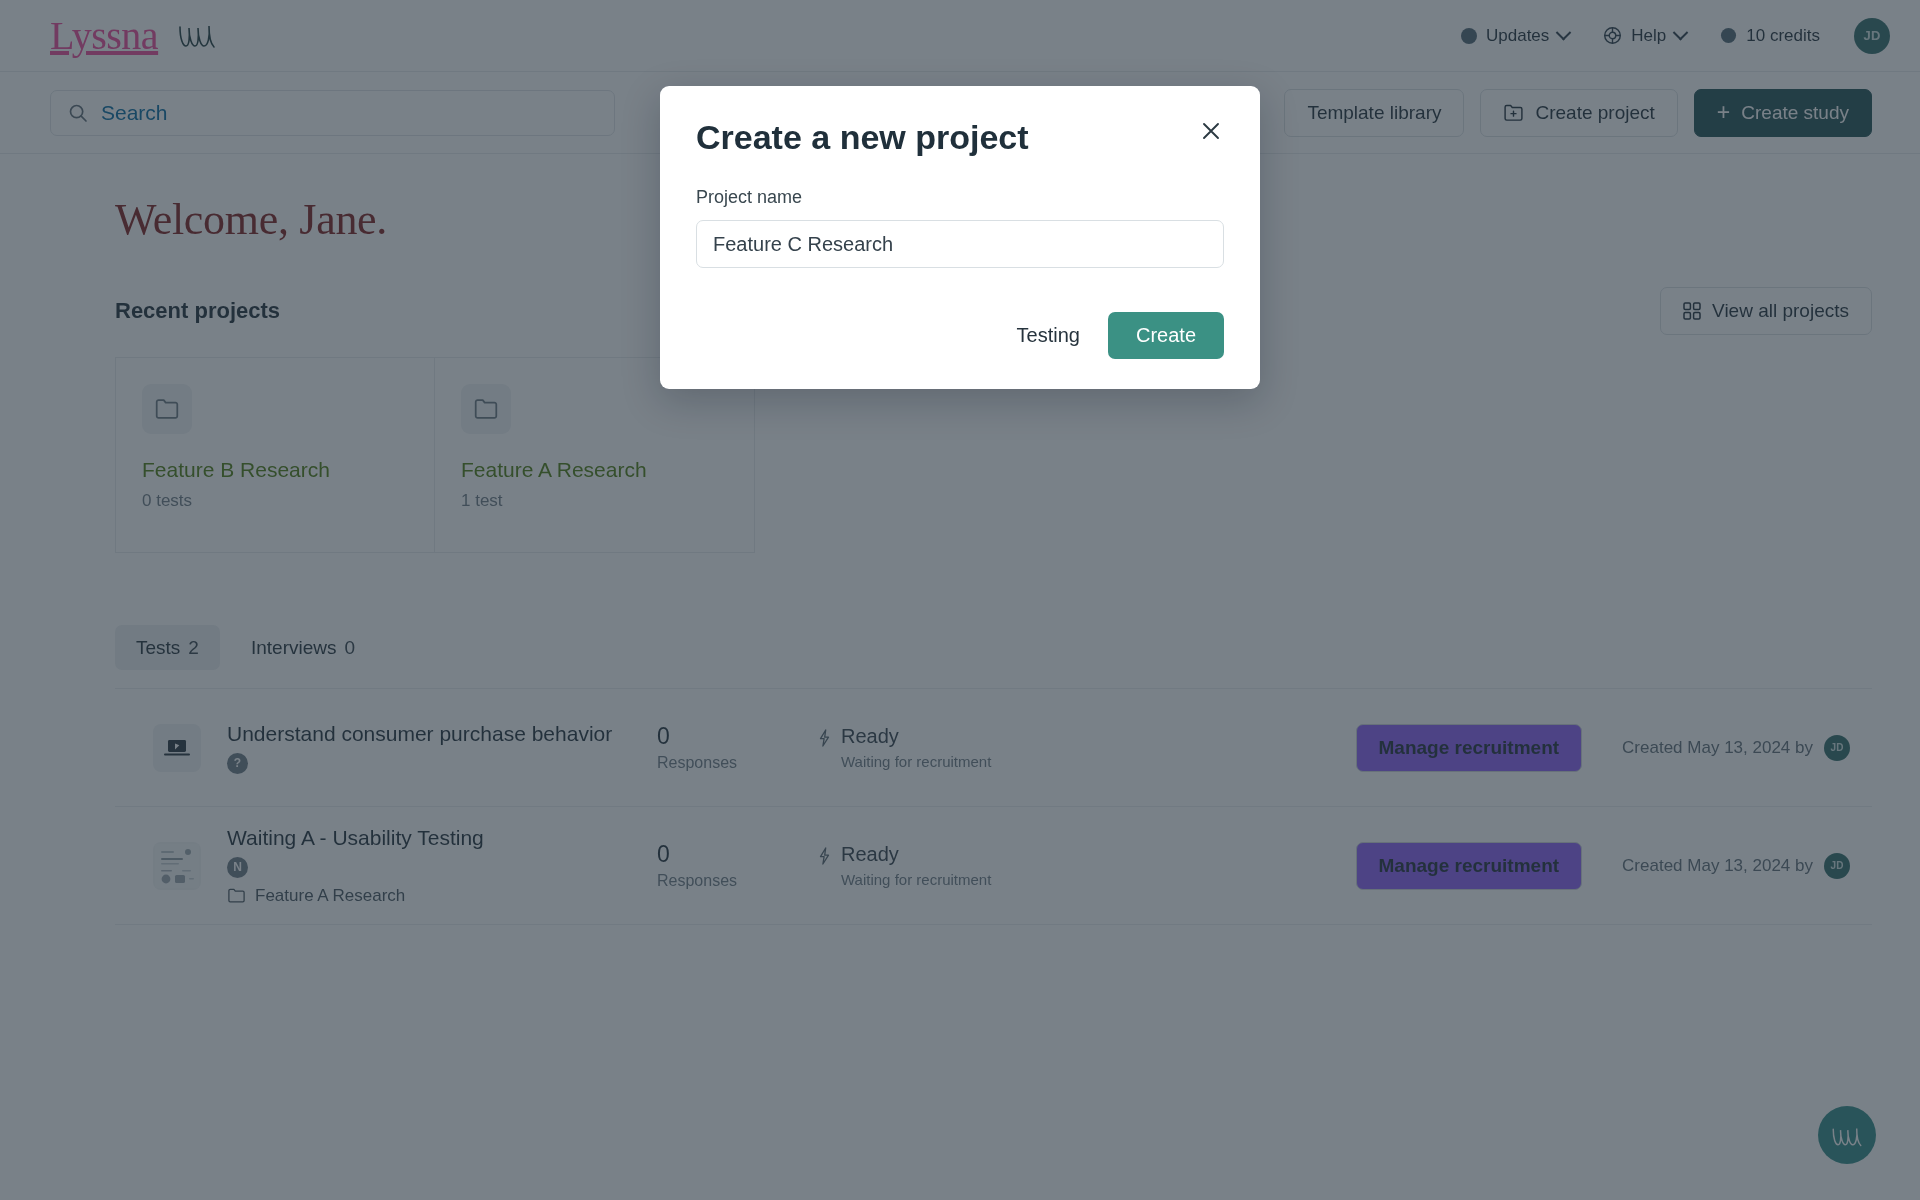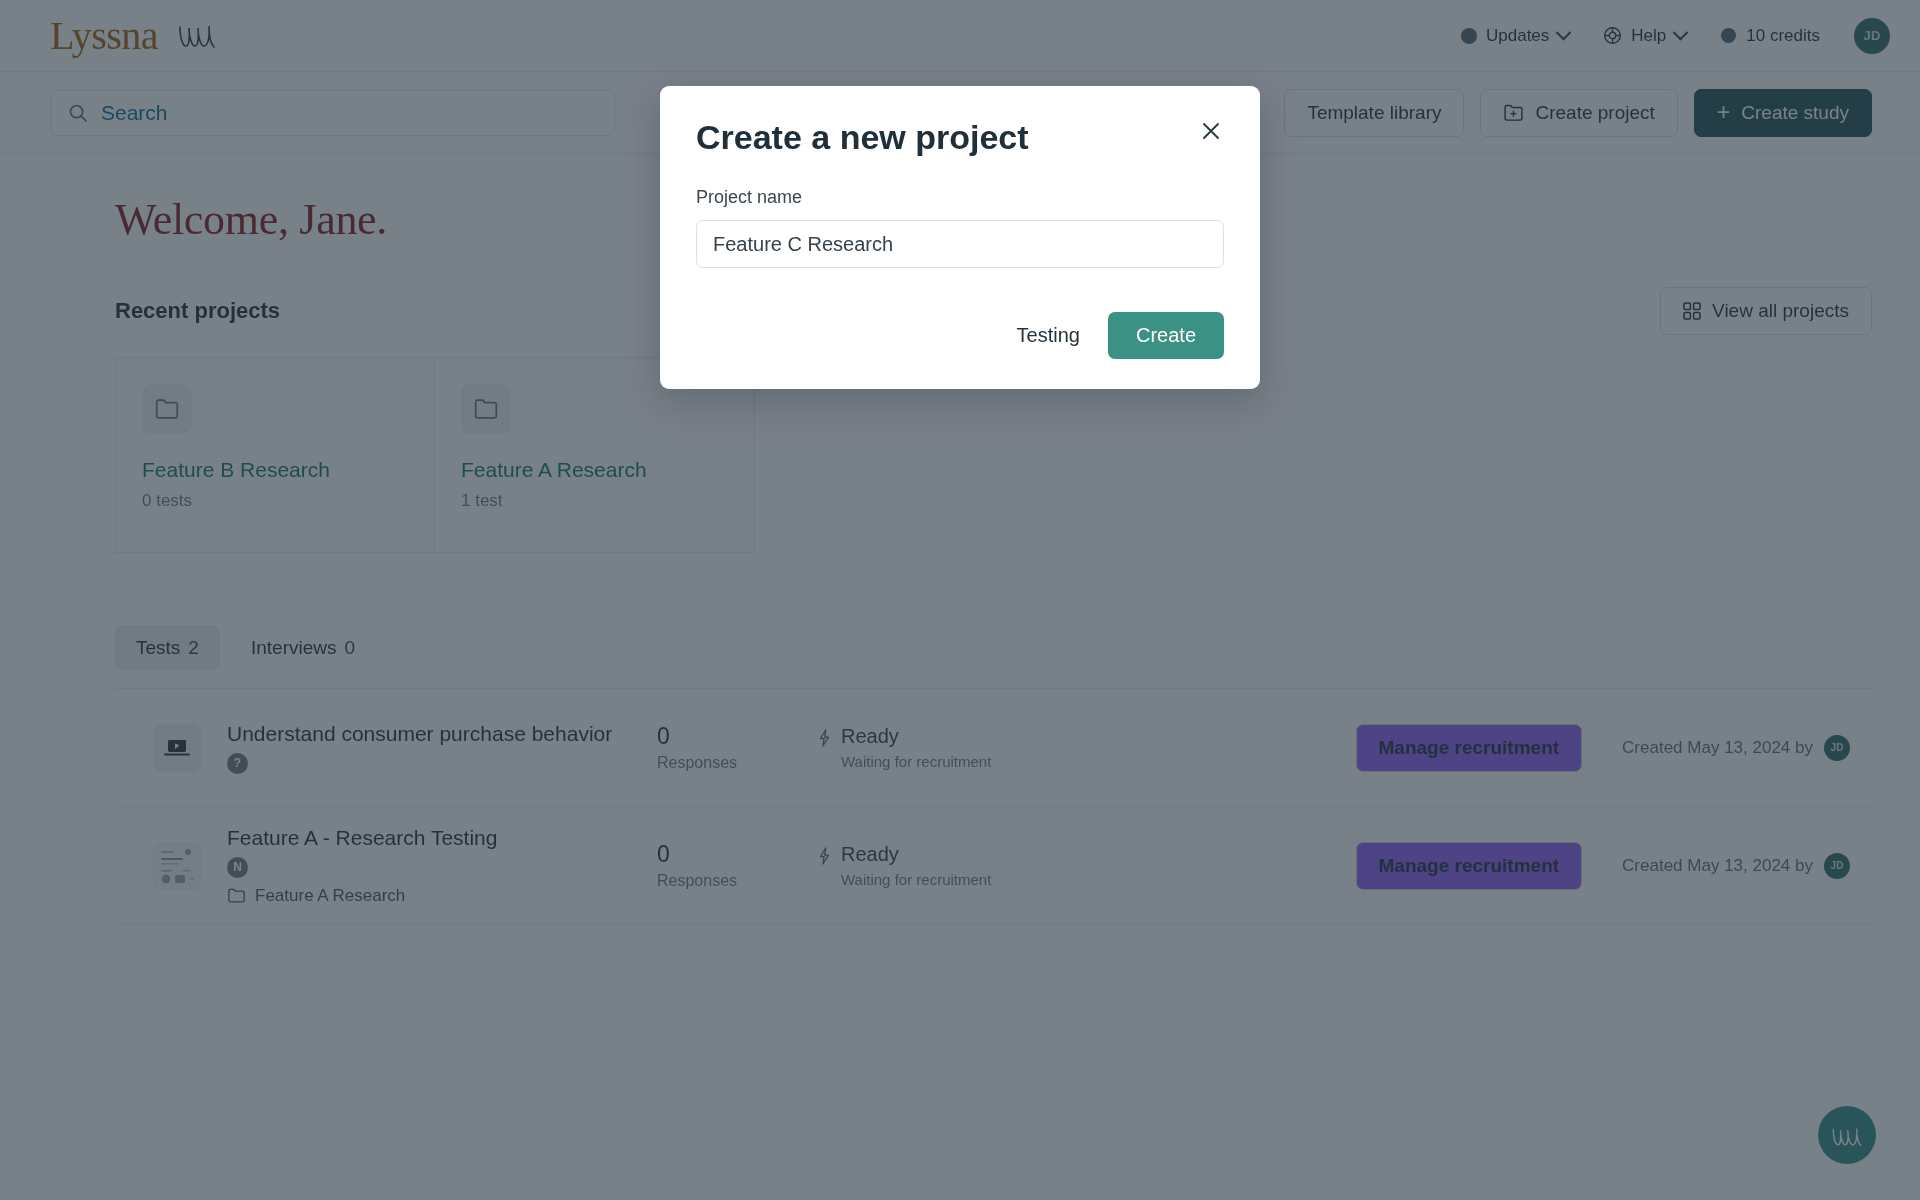--- a/index.html
+++ b/index.html
@@ -25,23 +25,23 @@
   
   .header {
     height: 72px; flex: 0 0 72px;
     border-bottom: 1px solid #e6e9ec;
     display: flex; align-items: center;
     padding: 0 30px 0 50px;
     background: #fff;
   }
   .logo {
     font-family: "Liberation Serif", serif;
-    font-size: 40px; font-weight: 400; color: #a16207;
+    font-size: 40px; font-weight: 400; color: #ec4899;
     letter-spacing: -0.5px;
-    display: flex; align-items: baseline; gap: 16px;
+    display: flex; align-items: baseline; gap: 16px; text-decoration: underline;
   }
   .logo-mark { display: inline-block; margin-left: 2px; }
   .header-right {
     margin-left: auto; display: flex; align-items: center; gap: 34px;
   }
   .hdr-item {
     display: flex; align-items: center; gap: 9px;
     font-size: 17px; color: #1f2d38; cursor: pointer;
     white-space: nowrap;
   }
@@ -110,21 +110,21 @@
     padding: 26px 26px; cursor: pointer;
     background: #fff;
   }
   .pcard + .pcard { border-left: none; }
   .pcard-ico {
     width: 50px; height: 50px; border-radius: 9px;
     background: #eef1f3;
     display: flex; align-items: center; justify-content: center;
     margin-bottom: 24px;
   }
-  .pcard-title { font-size: 21px; color: #0f766e; margin-bottom: 9px; }
+  .pcard-title { font-size: 21px; color: #4d7c0f; margin-bottom: 9px; }
   .pcard-sub { font-size: 17px; color: #6d7a84; }
 
   
   .tabs { display: flex; gap: 10px; margin: 72px 0 18px 0; }
   .tab {
     height: 45px; padding: 0 21px; border-radius: 7px;
     display: flex; align-items: center; gap: 8px;
     font-size: 19px; color: #24323c; cursor: pointer;
   }
   .tab.active { background: #eceff1; font-weight: 400; }
@@ -412,21 +412,21 @@
             <rect x="6" y="14" width="22" height="2" rx="1" fill="#8d98a1"></rect>
             <rect x="6" y="19" width="18" height="1.6" rx="0.8" fill="#c2cad0"></rect>
             <rect x="6" y="26" width="11" height="1.6" rx="0.8" fill="#aab4bb"></rect>
             <rect x="27" y="26" width="9" height="1.6" rx="0.8" fill="#c2cad0"></rect>
             <circle cx="11" cy="35" r="4.4" fill="#98a3ab"></circle>
             <rect x="20" y="31" width="10" height="8" rx="1.6" fill="#98a3ab"></rect>
             <rect x="34" y="34" width="5" height="1.4" rx="0.7" fill="#c2cad0"></rect>
           </svg>
         </div>
         <div class="row-main">
-          <div class="row-title">Feature A - Research Testing</div>
+          <div class="row-title">Waiting A - Usability Testing</div>
           <div class="row-badges">
             <div class="badge-circle">N</div>
           </div>
           <div class="row-folder">
             <span>
               <svg width="19" height="19" viewBox="0 0 22 22" class="ico">
                 <path d="M2.2 5.4 a1.5 1.5 0 0 1 1.5-1.5 H8 l1.6 2 h8.7 a1.5 1.5 0 0 1 1.5 1.5 v9.4 a1.5 1.5 0 0 1-1.5 1.5 H3.7 a1.5 1.5 0 0 1-1.5-1.5 Z" fill="none" stroke="#45535d" stroke-width="1.5" stroke-linejoin="round"></path>
               </svg>
             </span>
             <span>Feature A Research</span>

